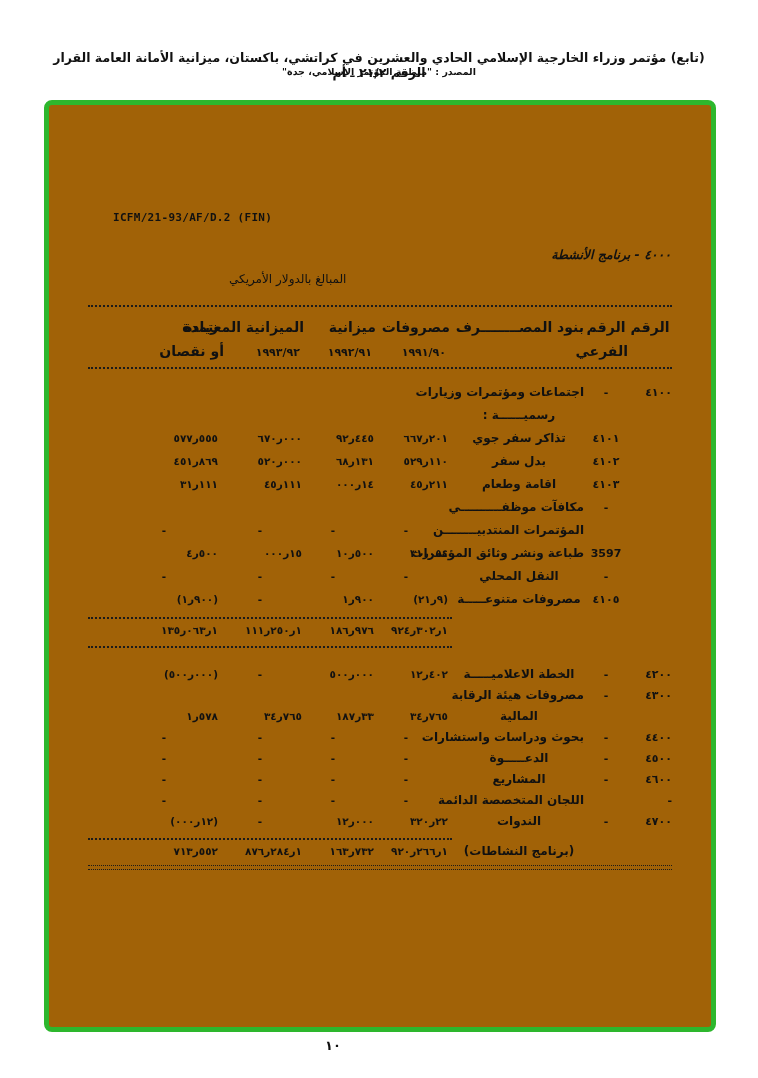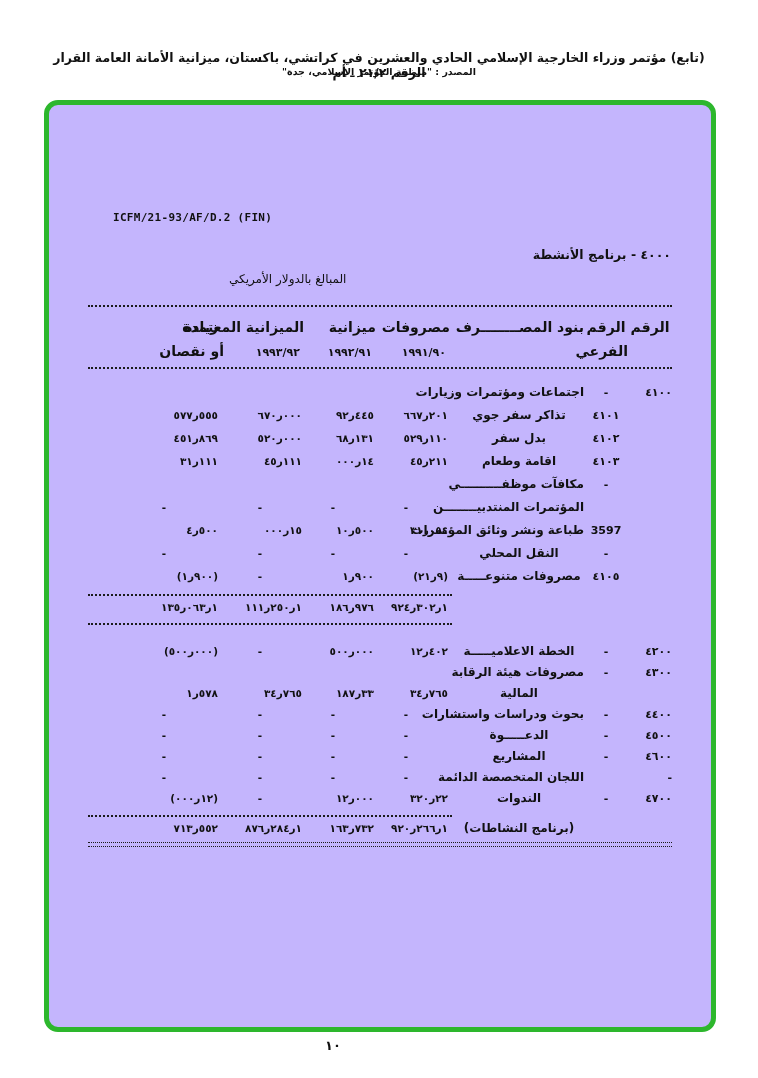--- a/index.html
+++ b/index.html
@@ -10,30 +10,30 @@
   .hdr-line1{
     position:absolute;top:50px;left:40px;width:678px;text-align:center;
     font-size:12.5px;font-weight:bold;direction:rtl;
   }
   .hdr-line2{
     position:absolute;top:66px;left:40px;width:678px;text-align:center;
     font-size:9.5px;font-weight:bold;direction:rtl;
   }
   .page-frame{
     position:absolute;left:44px;top:100px;width:662px;height:922px;
-    border:5px solid #2db72d;border-radius:14px;background:#c4b5fd;
+    border:5px solid #2db72d;border-radius:8px;background:#a16207;
   }
   .doc-ref{
     position:absolute;left:64px;top:106px;
     font-family:"DejaVu Sans Mono",monospace;font-weight:bold;
     font-size:11px;letter-spacing:0.3px;direction:ltr;
   }
   .sec-title{
     position:absolute;right:40px;top:142px;
-    font-size:12.5px;font-weight:bold;direction:rtl;
+    font-size:12.5px;font-weight:bold;direction:rtl;font-style:italic;
   }
   .currency-note{
     position:absolute;left:180px;top:167px;
     font-size:12px;font-weight:normal;direction:rtl;
   }
   .budget-table{
     position:absolute;right:39px;top:196px;width:584px;direction:rtl;
   }
   .t-sep{border-top:2px dotted #1b1b1b;height:0;width:100%;}
   .t-sep.short{width:364px;margin-right:220px;}
@@ -107,20 +107,29 @@
           <div class="c-num">٤١٠٠</div>
           <div class="c-sub">-</div>
           <div class="c-label">اجتماعات ومؤتمرات وزيارات</div>
           <div class="amt"></div>
           <div class="amt"></div>
           <div class="amt"></div>
           <div class="amt chg"></div>
         </div>
         <div class="t-row">
           <div class="c-num"></div>
+          <div class="c-sub"></div>
+          <div class="c-label">رسميــــــة :</div>
+          <div class="amt"></div>
+          <div class="amt"></div>
+          <div class="amt"></div>
+          <div class="amt chg"></div>
+        </div>
+        <div class="t-row">
+          <div class="c-num"></div>
           <div class="c-sub">٤١٠١</div>
           <div class="c-label">تذاكر سفر جوي</div>
           <div class="amt">٦٦٧ر٢٠١</div>
           <div class="amt">٩٢ر٤٤٥</div>
           <div class="amt">٦٧٠ر٠٠٠</div>
           <div class="amt chg">٥٧٧ر٥٥٥</div>
         </div>
         <div class="t-row">
           <div class="c-num"></div>
           <div class="c-sub">٤١٠٢</div>

